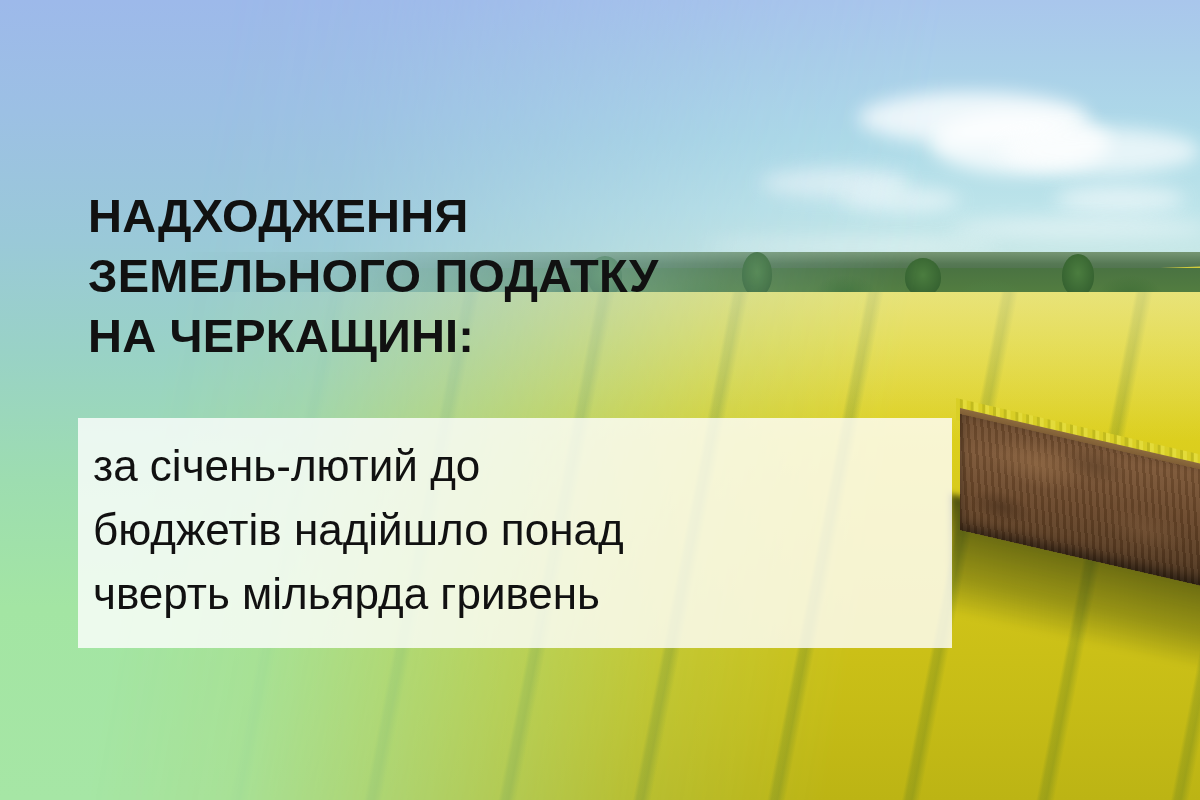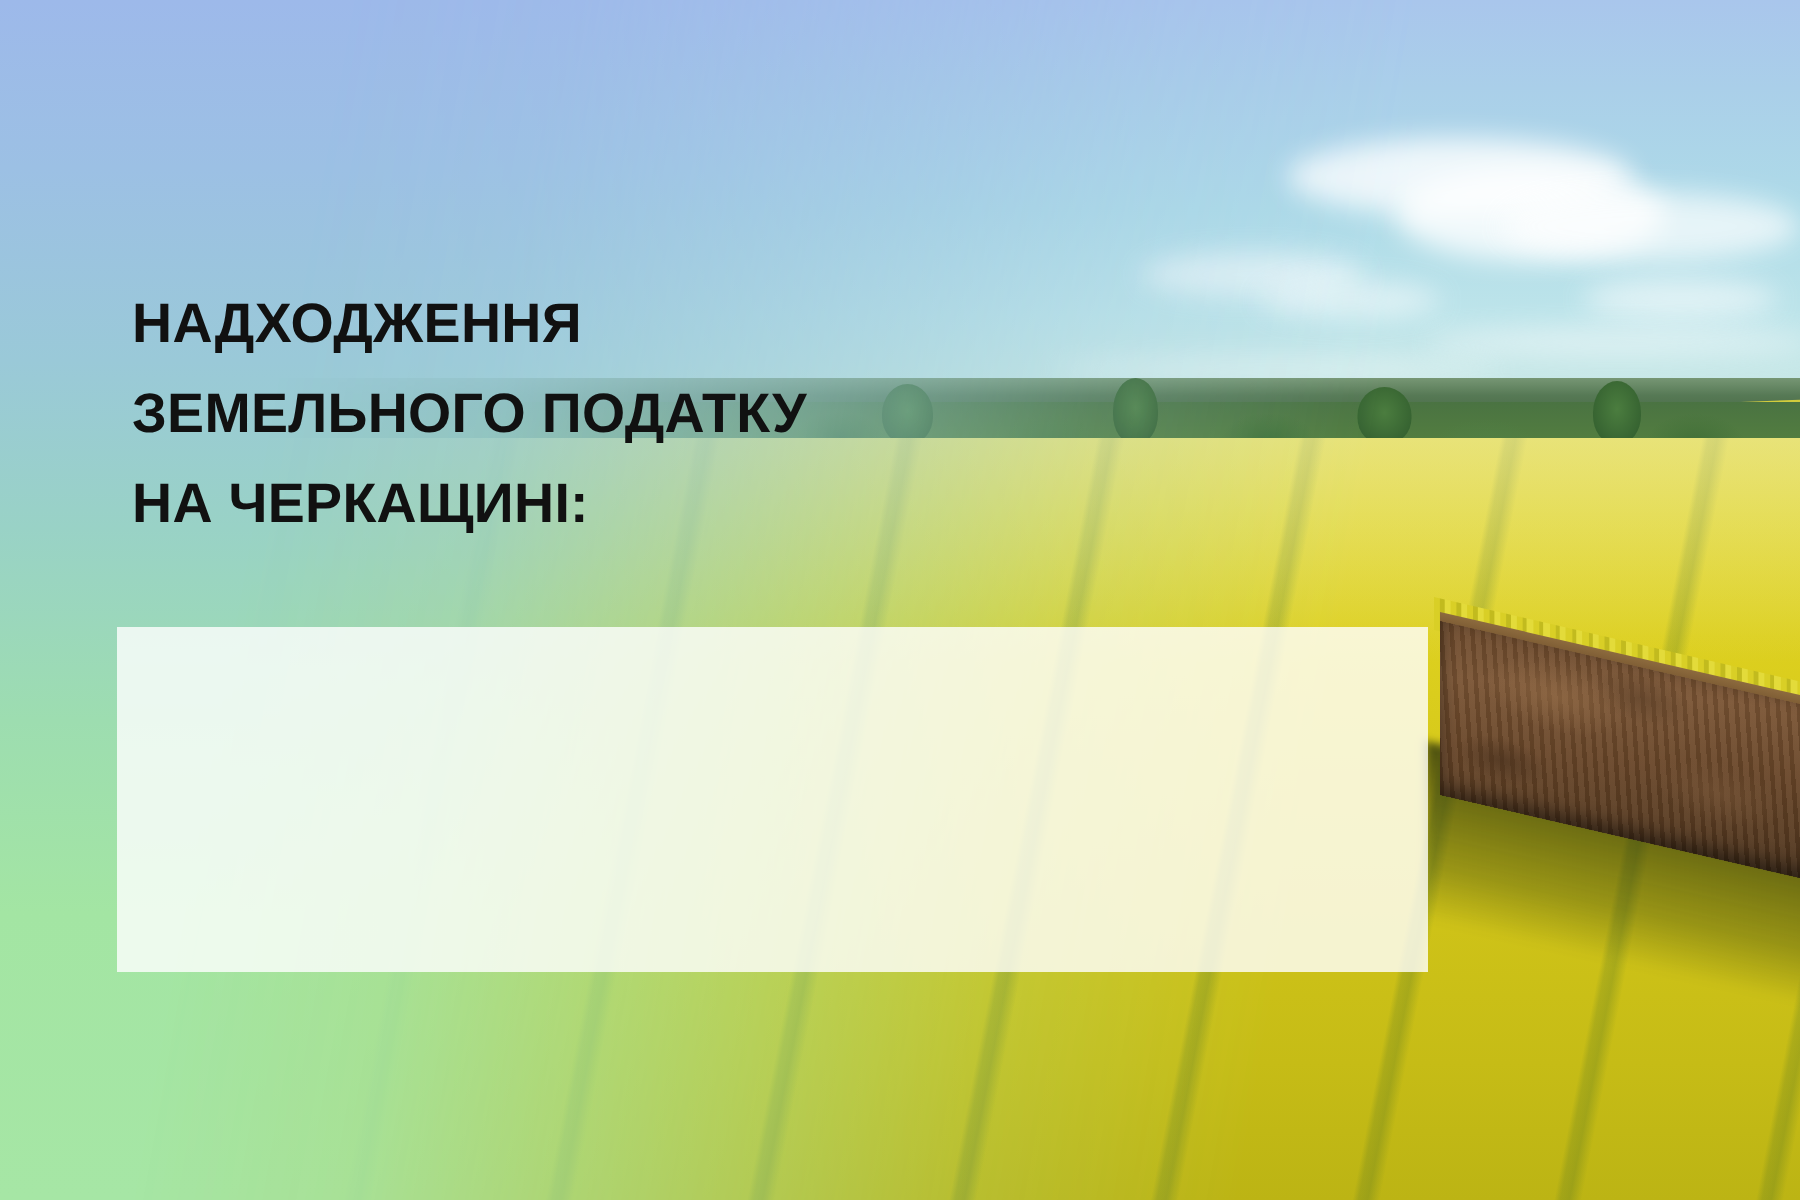--- a/index.html
+++ b/index.html
@@ -186,21 +186,21 @@
     transform-origin: left top;
     filter: blur(0.4px);
   }
 
   
   .headline {
     position: absolute;
     left: 88px;
     top: 186px;
     margin: 0;
-    font-size: 37px;
+    font-size: 47px;
     line-height: 60px;
     font-weight: 700;
     letter-spacing: 0.2px;
     color: #111111;
     white-space: pre-line;
     text-transform: uppercase;
   }
   .blurb-box {
     position: absolute;
     left: 78px;
@@ -261,14 +261,17 @@
       <div class="soil-face"></div>
     </div>
   </div>
 
   <h1 class="headline">НАДХОДЖЕННЯ
 ЗЕМЕЛЬНОГО ПОДАТКУ
 НА ЧЕРКАЩИНІ:</h1>
 
   <div class="blurb-box"></div>
 
+  <p class="blurb">за січень-лютий до
+бюджетів надійшло понад
+чверть мільярда гривень</p>
 
 </div>
 
 </body></html>

